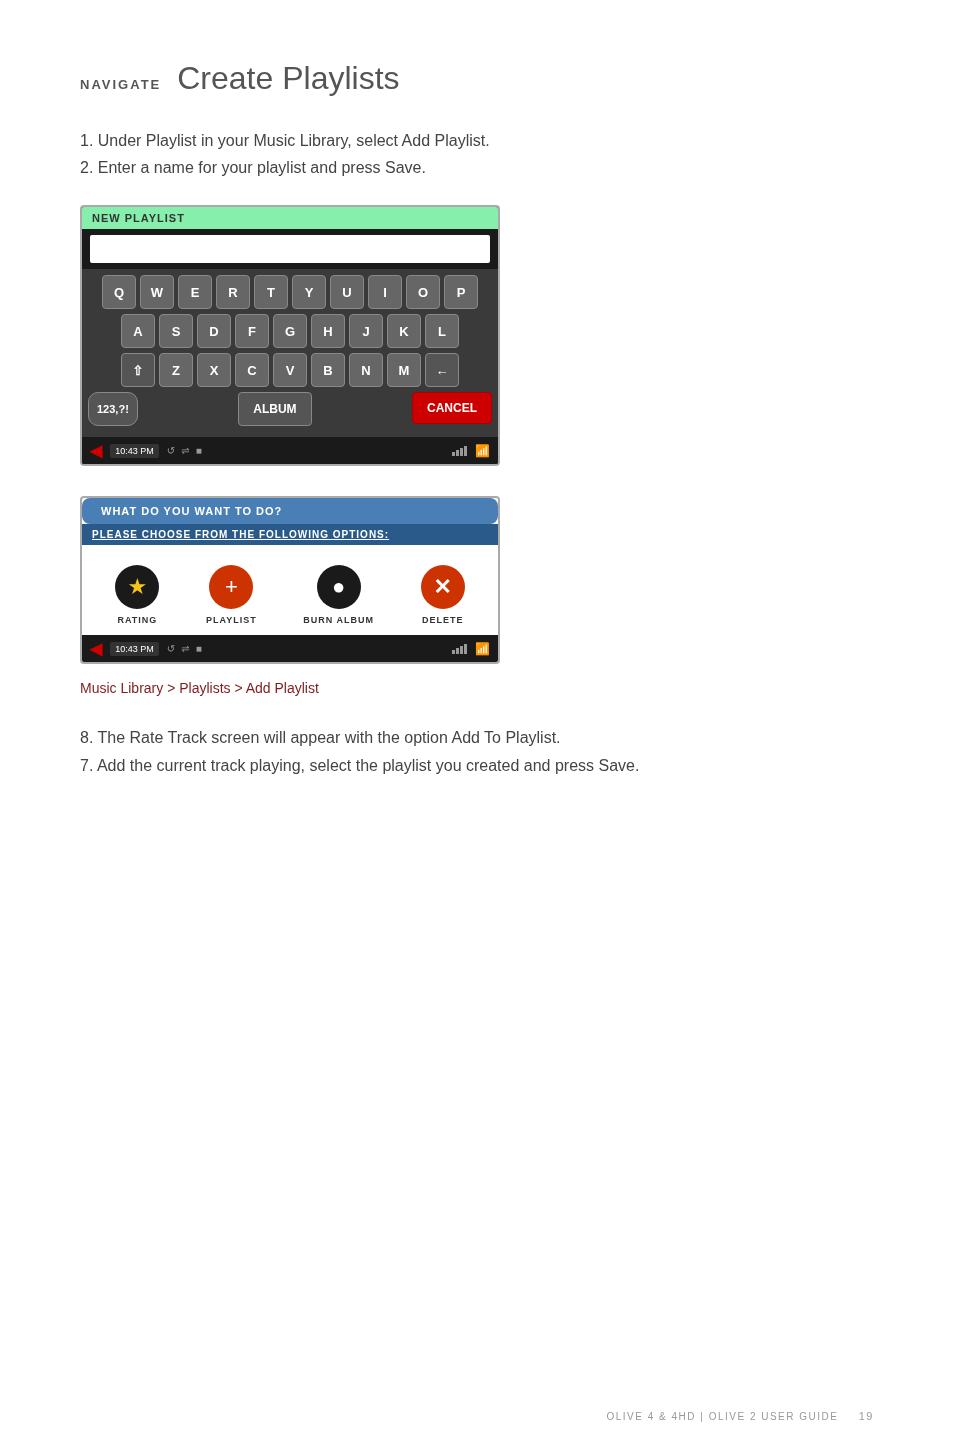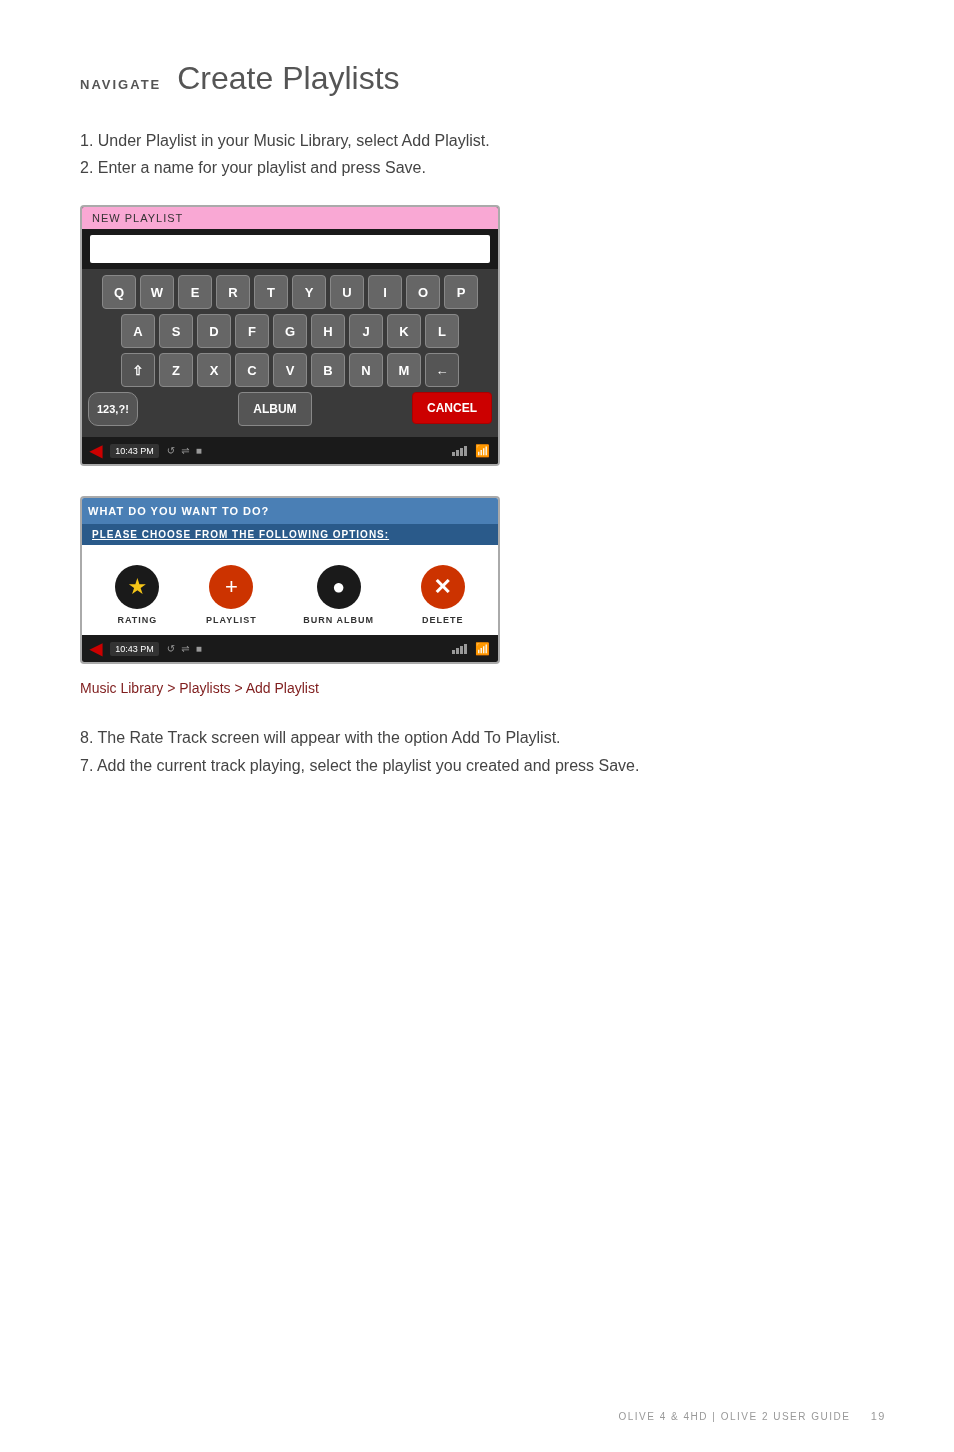--- a/index.html
+++ b/index.html
@@ -49,24 +49,24 @@
     .device-screen {
       background: #1a1a1a;
       border: 2px solid #aaa;
       border-radius: 4px;
       width: 420px;
       margin-bottom: 30px;
       overflow: hidden;
     }
 
     .screen-title-bar {
-      background: #f9a8d4;
+      background: #86efac;
       padding: 5px 10px;
       font-size: 11px;
-      font-weight: normal;
+      font-weight: bold;
       color: #333;
       letter-spacing: 1px;
     }
 
     .screen-input-area {
       background: #fff;
       height: 28px;
       margin: 6px 8px;
       border-radius: 2px;
     }
@@ -207,25 +207,26 @@
       background: #fff;
       border: 2px solid #aaa;
       border-radius: 4px;
       width: 420px;
       margin-bottom: 16px;
       overflow: hidden;
     }
 
     .popup-title {
       background: #4a7fb5;
-      padding: 7px 6px;
+      padding: 7px 19px;
       font-size: 11px;
       font-weight: bold;
       color: #fff;
       letter-spacing: 1px;
+      border-radius: 8px;
     }
 
     .popup-subtitle {
       background: #2a5a8a;
       padding: 5px 10px;
       font-size: 10px;
       font-weight: bold;
       color: #fff;
       letter-spacing: 1px;
       text-decoration: underline;
@@ -280,21 +281,21 @@
     .breadcrumb {
       font-size: 14px;
       color: #7f1d1d;
       margin-bottom: 28px;
     }
 
     
     .page-footer {
       position: absolute;
       bottom: 30px;
-      right: 68px;
+      right: 80px;
       font-size: 10px;
       color: #999;
       letter-spacing: 1.5px;
       text-transform: uppercase;
     }
 
     .footer-separator {
       margin: 0 8px;
     }
 

